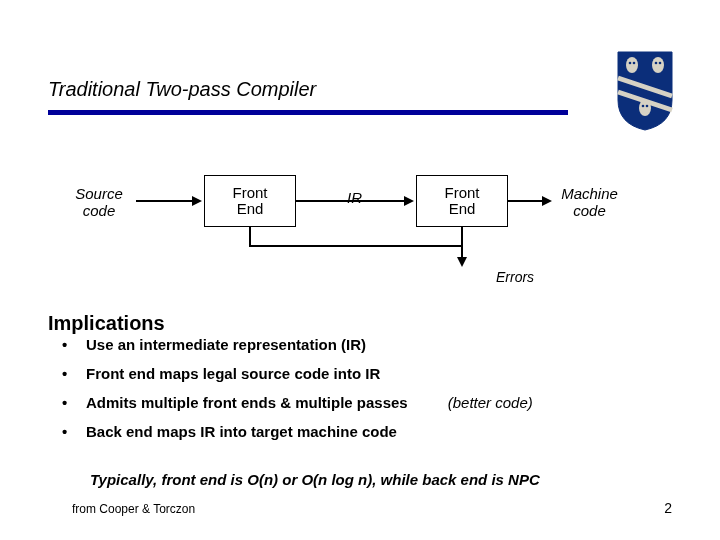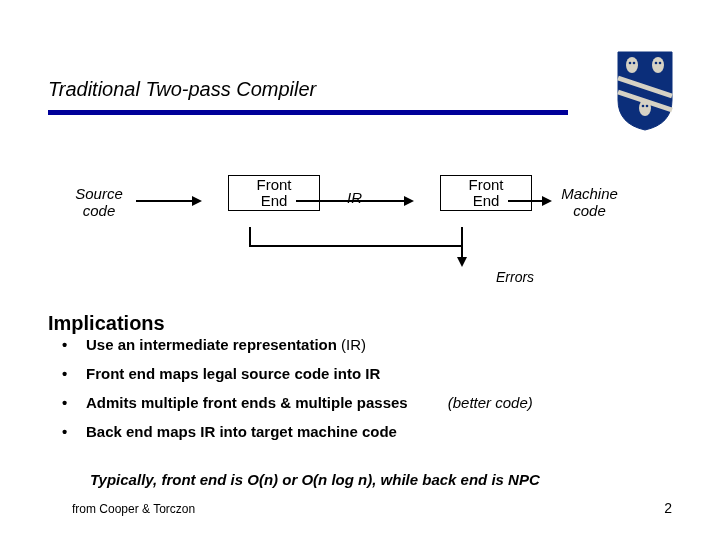--- a/index.html
+++ b/index.html
@@ -57,31 +57,30 @@
     line-height: 1.15;
     white-space: pre;
   }
   .lbl.source { left: 0;   top: 10px; width: 70px; }
   .lbl.ir     { left: 283px; top: 14px; text-align: center; }
   .lbl.machine{ left: 488px; top: 10px; width: 75px; }
   .box {
     position: absolute;
     top: 0;
     width: 92px;
-    height: 36px;
+    height: 52px;
     border: 1.5px solid #000;
     box-sizing: border-box;
     display: flex;
     align-items: center;
     justify-content: center;
     font-size: 15px;
     text-align: center;
     line-height: 1.1;
     white-space: pre;
-    margin-left: 24px;
   }
   .box.front { left: 140px; }
   .box.back  { left: 352px; }
   .arrow-line {
     position: absolute;
     background: #000;
   }
   .arrow-head {
     position: absolute;
     width: 0; height: 0;
@@ -123,21 +122,21 @@
     position: relative;
     padding-left: 24px;
     margin-bottom: 12px;
   }
   ul.points li::before {
     content: "•";
     position: absolute;
     left: 0;
     top: 0;
   }
-  .ir-abbrev { font-weight: normal; text-align: right; }
+  .ir-abbrev { font-weight: bold; text-align: right; }
   .better-code {
     font-weight: normal;
     font-style: italic;
     margin-left: 40px;
   }
   .typically {
     position: absolute;
     top: 460px;
     left: 90px;
     font-size: 15px;

